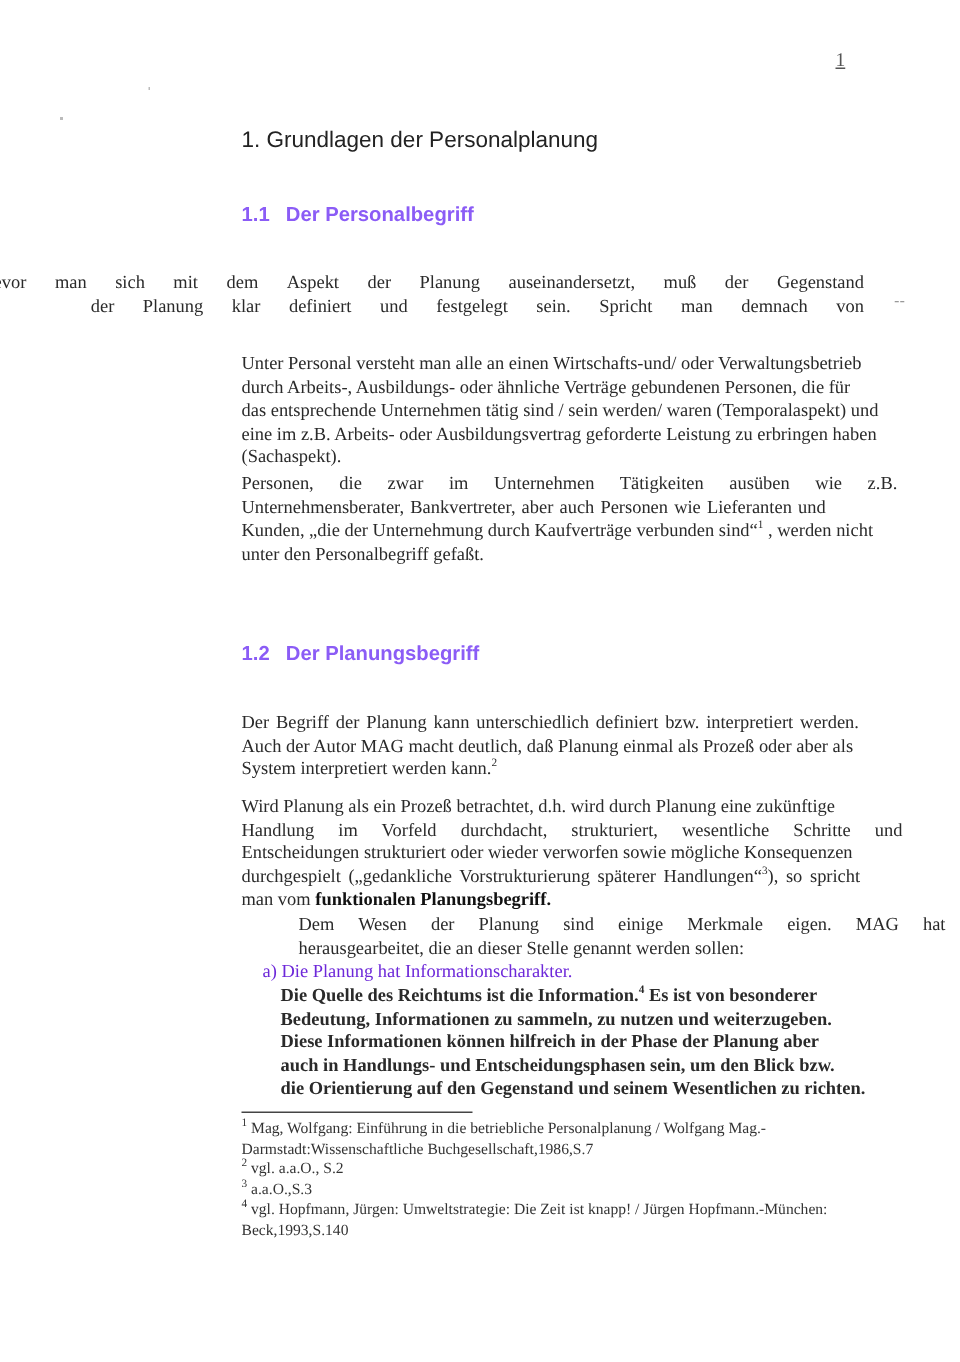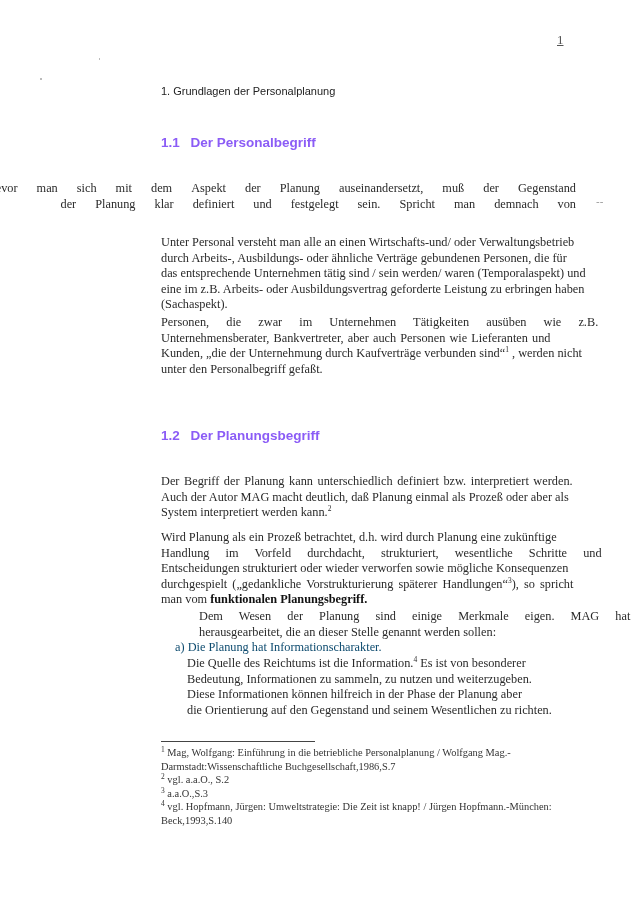--- a/index.html
+++ b/index.html
@@ -1,26 +1,26 @@
 <!DOCTYPE html>
 <html><head>
 <meta charset="utf-8">
 <style>
   html, body { margin: 0; padding: 0; background: #ffffff; }
   body { width: 640px; height: 908px; position: relative; overflow: hidden; color: #1a1a1a; }
   .page { position: absolute; left: 0; top: 0; width: 640px; height: 908px; background: #fff; }
   .page-number { position: absolute; left: 557px; top: 32px; font-family: "Liberation Serif", serif; font-size: 13px; color: #555; text-decoration: underline; }
-  .h1 { position: absolute; left: 161px; top: 85px; font-family: "Liberation Sans", sans-serif; font-size: 11px; color: #222; white-space: nowrap; }
+  .h1 { position: absolute; left: 161px; top: 85px; font-family: "Liberation Sans", sans-serif; font-size: 15px; color: #222; white-space: nowrap; }
   .h2 { position: absolute; left: 161px; font-family: "Liberation Sans", sans-serif; font-size: 13.5px; font-weight: bold; color: #8b5cf6; white-space: nowrap; }
   .h2 .num { margin-right: 7px; }
   .para { position: absolute; left: 161px; width: 415px; font-family: "Liberation Serif", serif; font-size: 12.3px; line-height: 15.6px; text-align: justify; color: #2a2a2a; }
   .sup { font-size: 7.5px; vertical-align: super; line-height: 0; }
   .bold { font-weight: bold; color: #111; }
-  .indent-a { position: absolute; left: 175px; font-family: "Liberation Serif", serif; font-size: 12.3px; line-height: 15.6px; color: #0c4a6e; white-space: nowrap; }
-  .indent-b { position: absolute; left: 187px; width: 400px; font-family: "Liberation Serif", serif; font-size: 12.3px; line-height: 15.6px; color: #2a2a2a; }
+  .indent-a { position: absolute; left: 175px; font-family: "Liberation Serif", serif; font-size: 12.3px; line-height: 15.6px; color: #6d28d9; white-space: nowrap; }
+  .indent-b { position: absolute; left: 187px; width: 400px; font-family: "Liberation Serif", serif; font-size: 12.3px; line-height: 15.6px; color: #2a2a2a; font-weight: bold; }
   .indent-b div { white-space: nowrap; }
   .fn-rule { position: absolute; left: 161px; top: 741px; width: 154px; height: 1px; background: #444; }
   .footnotes { position: absolute; left: 161px; top: 746px; width: 430px; font-family: "Liberation Serif", serif; font-size: 10.4px; line-height: 13.6px; color: #333; }
   .footnotes .fn { white-space: nowrap; }
   .margin-mark { position: absolute; left: 596px; top: 195px; font-family: "Liberation Sans", sans-serif; font-size: 11px; color: #999; }
   .speck { position: absolute; width: 2px; height: 2px; background: #bbb; }
   .line { display: block; white-space: nowrap; }
   .j { display: flex; justify-content: flex-end; white-space: nowrap; gap: 19px; }
 </style>
 </head>
@@ -118,20 +118,21 @@
     <span class="line">herausgearbeitet, die an dieser Stelle genannt werden sollen:</span>
   </div>
 
   <div class="indent-a" style="top:640px;">a) Die Planung hat Informationscharakter.</div>
   <div class="indent-b" style="top:656px;">
     <div>
       <span>Die Quelle des Reichtums ist die Information.</span><span class="sup">4</span><span> Es ist von besonderer</span>
     </div>
     <div>Bedeutung, Informationen zu sammeln, zu nutzen und weiterzugeben.</div>
     <div>Diese Informationen können hilfreich in der Phase der Planung aber</div>
+    <div>auch in Handlungs- und Entscheidungsphasen sein, um den Blick bzw.</div>
     <div>die Orientierung auf den Gegenstand und seinem Wesentlichen zu richten.</div>
   </div>
 
   <div class="fn-rule"></div>
   <div class="footnotes">
     <div class="fn"><span class="sup">1</span><span> Mag, Wolfgang: Einführung in die betriebliche Personalplanung / Wolfgang Mag.-</span></div>
     <div class="fn">Darmstadt:Wissenschaftliche Buchgesellschaft,1986,S.7</div>
     <div class="fn"><span class="sup">2</span><span> vgl. a.a.O., S.2</span></div>
     <div class="fn"><span class="sup">3</span><span> a.a.O.,S.3</span></div>
     <div class="fn"><span class="sup">4</span><span> vgl. Hopfmann, Jürgen: Umweltstrategie: Die Zeit ist knapp! / Jürgen Hopfmann.-München:</span></div>

